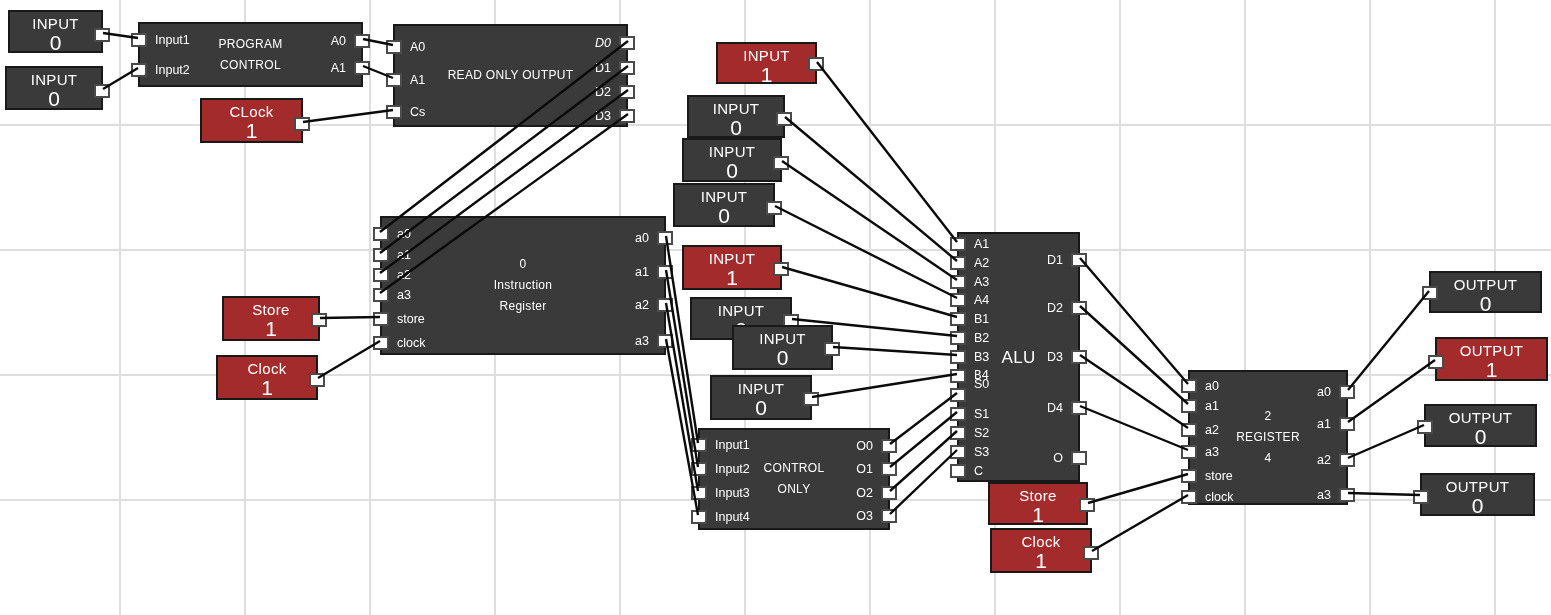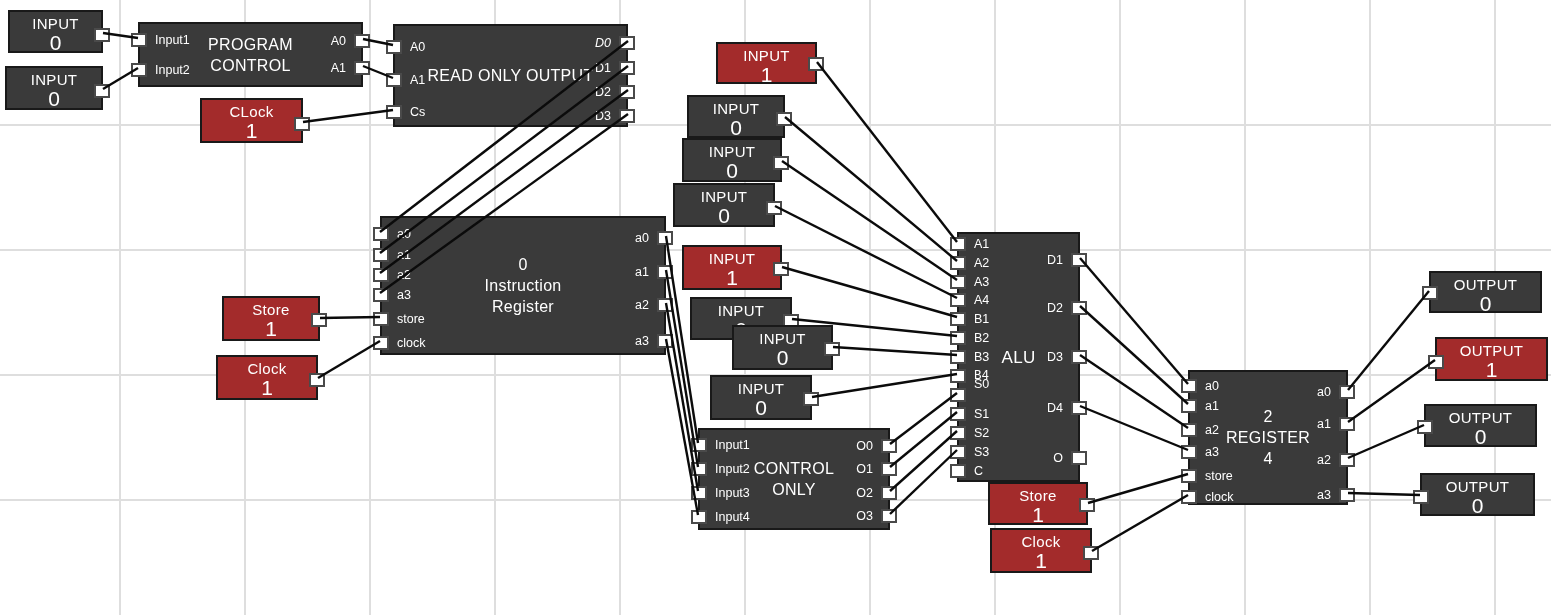--- a/index.html
+++ b/index.html
@@ -10,21 +10,21 @@
   .gridline{position:absolute;pointer-events:none;}
   .block{position:absolute;border:2px solid #191919;box-sizing:border-box;color:#ffffff;}
   .stack{
     position:absolute;left:0;right:0;top:0;bottom:0;
     display:flex;flex-direction:column;align-items:center;justify-content:center;
     text-align:center;pointer-events:none;overflow:visible;
   }
   .io-stack{justify-content:flex-start;padding-top:3px;}
   .lab{font-size:15px;line-height:17px;letter-spacing:.3px;white-space:nowrap;}
   .val{font-size:21px;line-height:21px;margin-bottom:-4px;white-space:nowrap;}
-  .mod-line{font-size:16px;line-height:21px;letter-spacing:.3px;white-space:nowrap;}
+  .mod-line{font-size:12px;line-height:21px;letter-spacing:.3px;white-space:nowrap;}
   .mod-line.big{font-size:17px;}
   .port{
     position:absolute;width:12px;height:10px;background:#ffffff;
     border:2px solid #4a4a4a;box-sizing:content-box;
   }
   .port.left{left:-9px;}
   .port.right{right:-9px;}
   .plabel{
     position:absolute;font-size:12.5px;line-height:14px;color:#ffffff;white-space:nowrap;
   }

